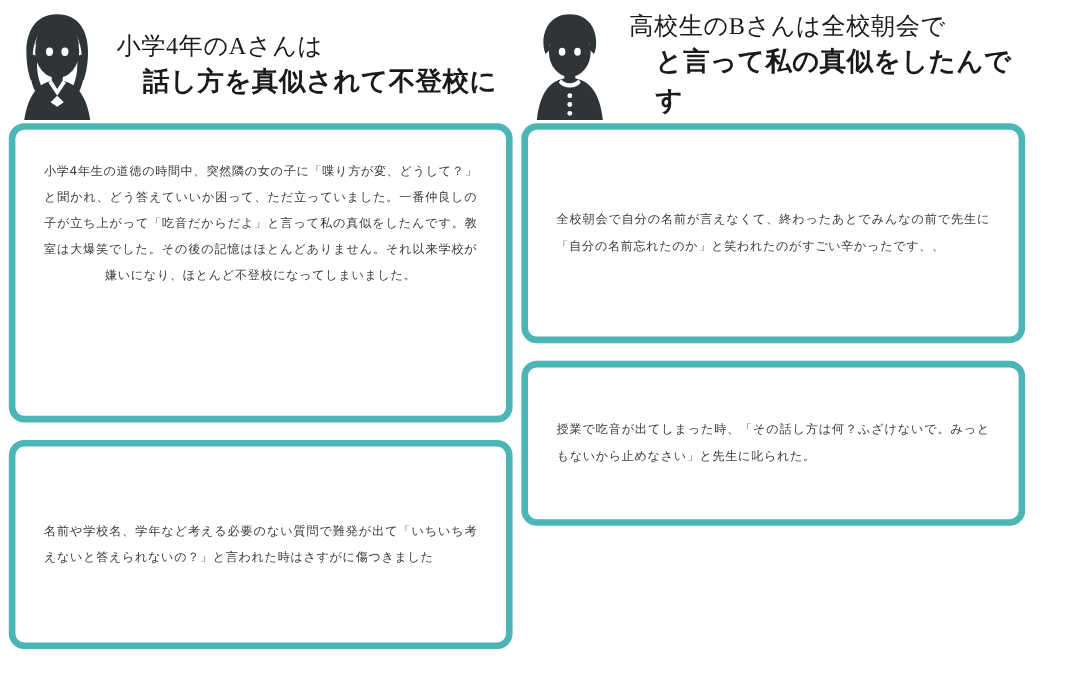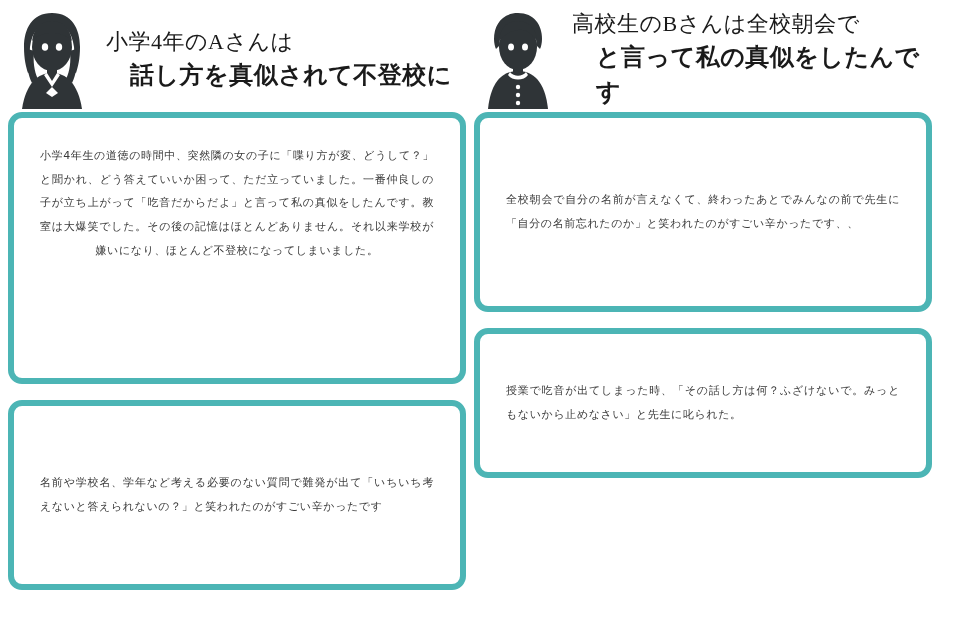--- a/index.html
+++ b/index.html
@@ -130,21 +130,21 @@
     </div>
 
     <div class="card card-l1">
       <div class="card-inner">
         <p>小学4年生の道徳の時間中、突然隣の女の子に「喋り方が変、どうして？」と聞かれ、どう答えていいか困って、ただ立っていました。一番仲良しの子が立ち上がって「吃音だからだよ」と言って私の真似をしたんです。教室は大爆笑でした。その後の記憶はほとんどありません。それ以来学校が嫌いになり、ほとんど不登校になってしまいました。</p>
       </div>
     </div>
 
     <div class="card card-l2">
       <div class="card-inner">
-        <p>名前や学校名、学年など考える必要のない質問で難発が出て「いちいち考えないと答えられないの？」と笑われたのがすごい辛かったです</p>
+        <p>名前や学校名、学年など考える必要のない質問で難発が出て「いちいち考えないと答えられないの？」と言われた時はさすがに傷つきました</p>
       </div>
     </div>
 
   </div>
 
   <div class="column column-right">
 
     <div class="case-header">
       <div class="avatar">
         <svg width="88" height="100" viewBox="0 0 88 100" xmlns="http://www.w3.org/2000/svg">

